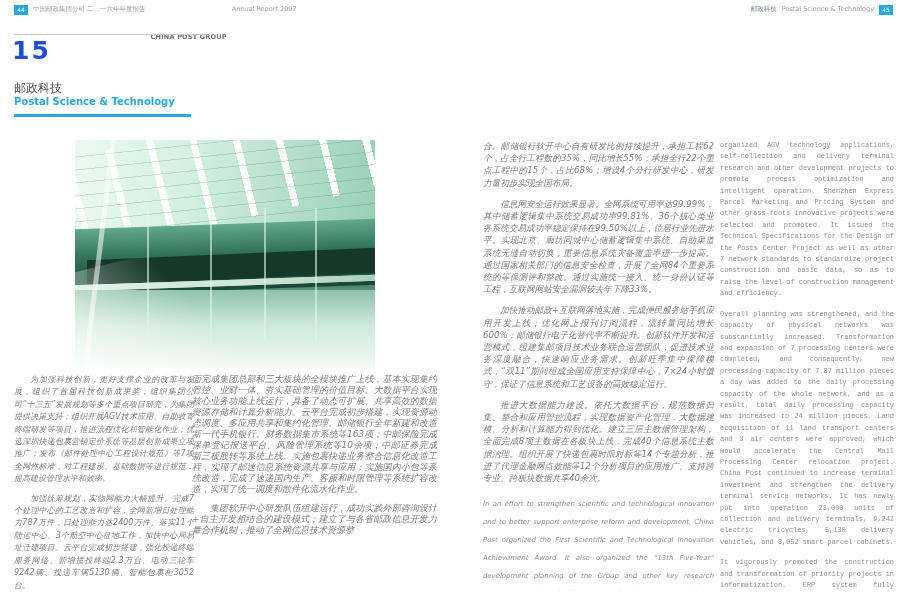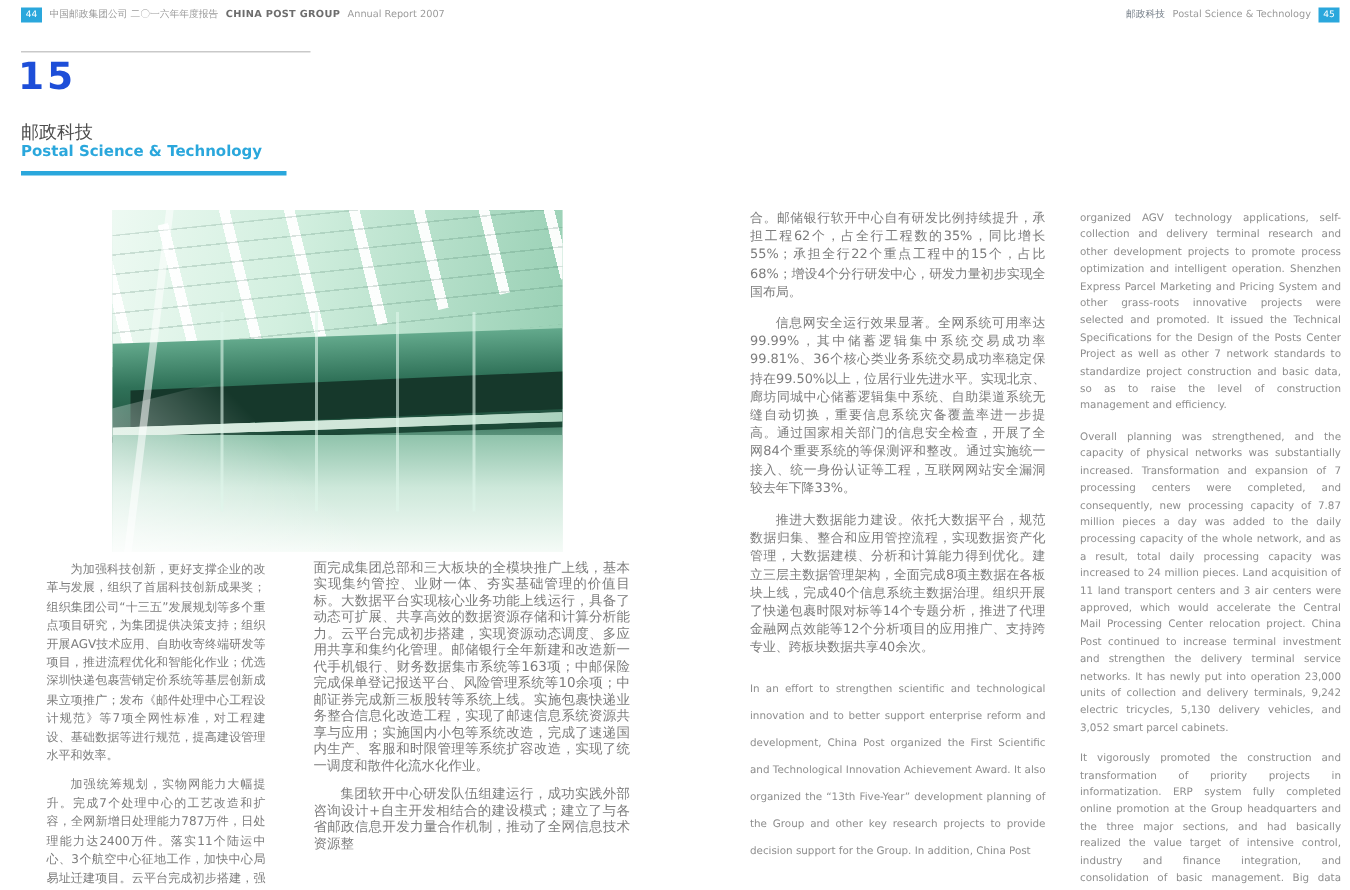--- a/index.html
+++ b/index.html
@@ -6,21 +6,21 @@
   body{width:900px;height:593px;position:relative;overflow:hidden;
        font-family:"DejaVu Sans","Liberation Sans",sans-serif;}
 
   
   .runhead{position:absolute;top:5px;display:flex;gap:5px;
            font-size:6.5px;color:#9b9b9b;white-space:nowrap;}
   #runhead-left{left:14px;}
   #runhead-right{right:7px;}
   .pgbadge{display:inline-block;background:#2aa7dc;color:#fff;font-size:6px;
            line-height:10px;height:10px;min-width:14px;text-align:center;}
-  .h-bold{color:#6d6d6d;font-weight:bold;letter-spacing:.2px;}
+  .h-bold{color:#6d6d6d;font-weight:bold;letter-spacing:.2px;margin-top:28px;}
   .h-cn-right{color:#77808a;}
 
   
   #rule-top{position:absolute;left:14px;top:34px;width:193px;height:1px;background:#c9c9c9;}
   #chapter-number{position:absolute;left:12px;top:36px;font-size:25px;color:#1d4ed8;
                   letter-spacing:2px;font-weight:700;}
   #chapter-cn{position:absolute;left:14px;top:80px;font-size:12px;color:#4c4c4c;}
   #chapter-en{position:absolute;left:14px;top:96px;font-size:10px;color:#2aa7dc;font-weight:bold;}
   #rule-blue{position:absolute;left:14px;top:114px;width:177px;height:2.5px;background:#2aa7dc;}
 
@@ -47,32 +47,32 @@
   .ph-floor-glow{left:-22%;bottom:-12%;width:85%;height:60%;transform:rotate(-14deg);
                  background:linear-gradient(60deg,rgba(255,255,255,.95) 0%,rgba(255,255,255,0) 70%);}
   .ph-edge{left:7%;top:-5%;width:5px;height:115%;transform:rotate(7deg);
            background:rgba(255,255,255,.55);}
   .ph-mullion{top:30%;width:2px;height:58%;background:rgba(224,246,235,.6);}
   .m1{left:24%;} .m2{left:45%;} .m3{left:63%;} .m4{left:80%;}
 
   
   .col{position:absolute;overflow:hidden;text-align:justify;}
   .cn{color:#7c7c7c;}
-  .cn p{margin:0 17px 8px;text-indent:2em;}
+  .cn p{margin:0 0 8px;text-indent:2em;font-style:italic;}
   .cn p.cont{text-indent:0;}
   .en{color:#8d8d8d;font-size:6.9px;line-height:11.4px;}
   .en p{margin:0 0 9px;text-indent:0;}
 
   #col-l1{left:14px;top:374px;width:180px;height:217px;font-size:8px;line-height:12.4px;}
   #col-l1 p{margin-bottom:7px;}
   #col-l2{left:192px;top:374px;width:245px;height:217px;font-size:9px;line-height:11px;}
   #col-m {left:483px;top:140px;width:231px;height:451px;font-size:8.6px;line-height:12.2px;}
   #col-m p{margin-bottom:9px;}
   #col-m .en-run{font-size:6.9px;line-height:18px;color:#8d8d8d;margin-top:11px;}
-  #col-r {left:720px;top:140px;width:174px;height:451px;}
+  #col-r {left:720px;top:140px;width:174px;height:451px;font-family:Liberation Mono, monospace;}
 </style>
 </head>
 <body>
 
 <div class="runhead" id="runhead-left">
   <span class="pgbadge">44</span>
   <span>中国邮政集团公司  二〇一六年年度报告</span>
   <span class="h-bold">CHINA POST GROUP</span>
   <span>Annual Report 2007</span>
 </div>
@@ -112,20 +112,21 @@
 </div>
 
 <div class="col cn" id="col-l2">
   <p class="cont">面完成集团总部和三大板块的全模块推广上线，基本实现集约管控、业财一体、夯实基础管理的价值目标。大数据平台实现核心业务功能上线运行，具备了动态可扩展、共享高效的数据资源存储和计算分析能力。云平台完成初步搭建，实现资源动态调度、多应用共享和集约化管理。邮储银行全年新建和改造新一代手机银行、财务数据集市系统等163项；中邮保险完成保单登记报送平台、风险管理系统等10余项；中邮证券完成新三板股转等系统上线。实施包裹快递业务整合信息化改造工程，实现了邮速信息系统资源共享与应用；实施国内小包等系统改造，完成了速递国内生产、客服和时限管理等系统扩容改造，实现了统一调度和散件化流水化作业。</p>
   <p>集团软开中心研发队伍组建运行，成功实践外部咨询设计+自主开发相结合的建设模式；建立了与各省邮政信息开发力量合作机制，推动了全网信息技术资源整</p>
 </div>
 
 <div class="col cn" id="col-m">
   <p class="cont">合。邮储银行软开中心自有研发比例持续提升，承担工程62个，占全行工程数的35%，同比增长55%；承担全行22个重点工程中的15个，占比68%；增设4个分行研发中心，研发力量初步实现全国布局。</p>
   <p>信息网安全运行效果显著。全网系统可用率达99.99%，其中储蓄逻辑集中系统交易成功率99.81%、36个核心类业务系统交易成功率稳定保持在99.50%以上，位居行业先进水平。实现北京、廊坊同城中心储蓄逻辑集中系统、自助渠道系统无缝自动切换，重要信息系统灾备覆盖率进一步提高。通过国家相关部门的信息安全检查，开展了全网84个重要系统的等保测评和整改。通过实施统一接入、统一身份认证等工程，互联网网站安全漏洞较去年下降33%。</p>
+  <p>加快推动邮政+互联网落地实施，完成便民服务站手机应用开发上线；优化网上报刊订阅流程，流转量同比增长600%；邮储银行电子化替代率不断提升。创新软件开发和运营模式，组建集邮项目技术业务联合运营团队，促进技术业务深度融合，快速响应业务需求。创新旺季集中保障模式，“双11”期间组成全国应用支持保障中心，7×24小时值守，保证了信息系统和工艺设备的高效稳定运行。</p>
   <p>推进大数据能力建设。依托大数据平台，规范数据归集、整合和应用管控流程，实现数据资产化管理，大数据建模、分析和计算能力得到优化。建立三层主数据管理架构，全面完成8项主数据在各板块上线，完成40个信息系统主数据治理。组织开展了快递包裹时限对标等14个专题分析，推进了代理金融网点效能等12个分析项目的应用推广、支持跨专业、跨板块数据共享40余次。</p>
   <p class="cont en-run">In an effort to strengthen scientific and technological innovation and to better support enterprise reform and development, China Post organized the First Scientific and Technological Innovation Achievement Award. It also organized the “13th Five-Year” development planning of the Group and other key research projects to provide decision support for the Group. In addition, China Post</p>
 </div>
 
 <div class="col en" id="col-r">
   <p>organized AGV technology applications, self-collection and delivery terminal research and other development projects to promote process optimization and intelligent operation. Shenzhen Express Parcel Marketing and Pricing System and other grass-roots innovative projects were selected and promoted. It issued the Technical Specifications for the Design of the Posts Center Project as well as other 7 network standards to standardize project construction and basic data, so as to raise the level of construction management and efficiency.</p>
   <p>Overall planning was strengthened, and the capacity of physical networks was substantially increased. Transformation and expansion of 7 processing centers were completed, and consequently, new processing capacity of 7.87 million pieces a day was added to the daily processing capacity of the whole network, and as a result, total daily processing capacity was increased to 24 million pieces. Land acquisition of 11 land transport centers and 3 air centers were approved, which would accelerate the Central Mail Processing Center relocation project. China Post continued to increase terminal investment and strengthen the delivery terminal service networks. It has newly put into operation 23,000 units of collection and delivery terminals, 9,242 electric tricycles, 5,130 delivery vehicles, and 3,052 smart parcel cabinets.</p>
   <p>It vigorously promoted the construction and transformation of priority projects in informatization. ERP system fully completed online promotion at the Group headquarters and the three major sections, and had basically realized the value target of intensive control, industry and finance integration, and consolidation of basic management. Big data platform achieved on-line operation of its core business functions, which had dynamic, scalable, shared, and efficient data storage and computing capabilities. The cloud platform completed its preliminary construction, and had implemented dynamic resource dispatch, multi-application sharing and intensive management. During the year, Postal Savings Bank of China developed or revamped a new generation of mobile banking, financial data market system and others of 163 applications. China Post Insurance completed policies registration and submission</p>
 </div>
 

